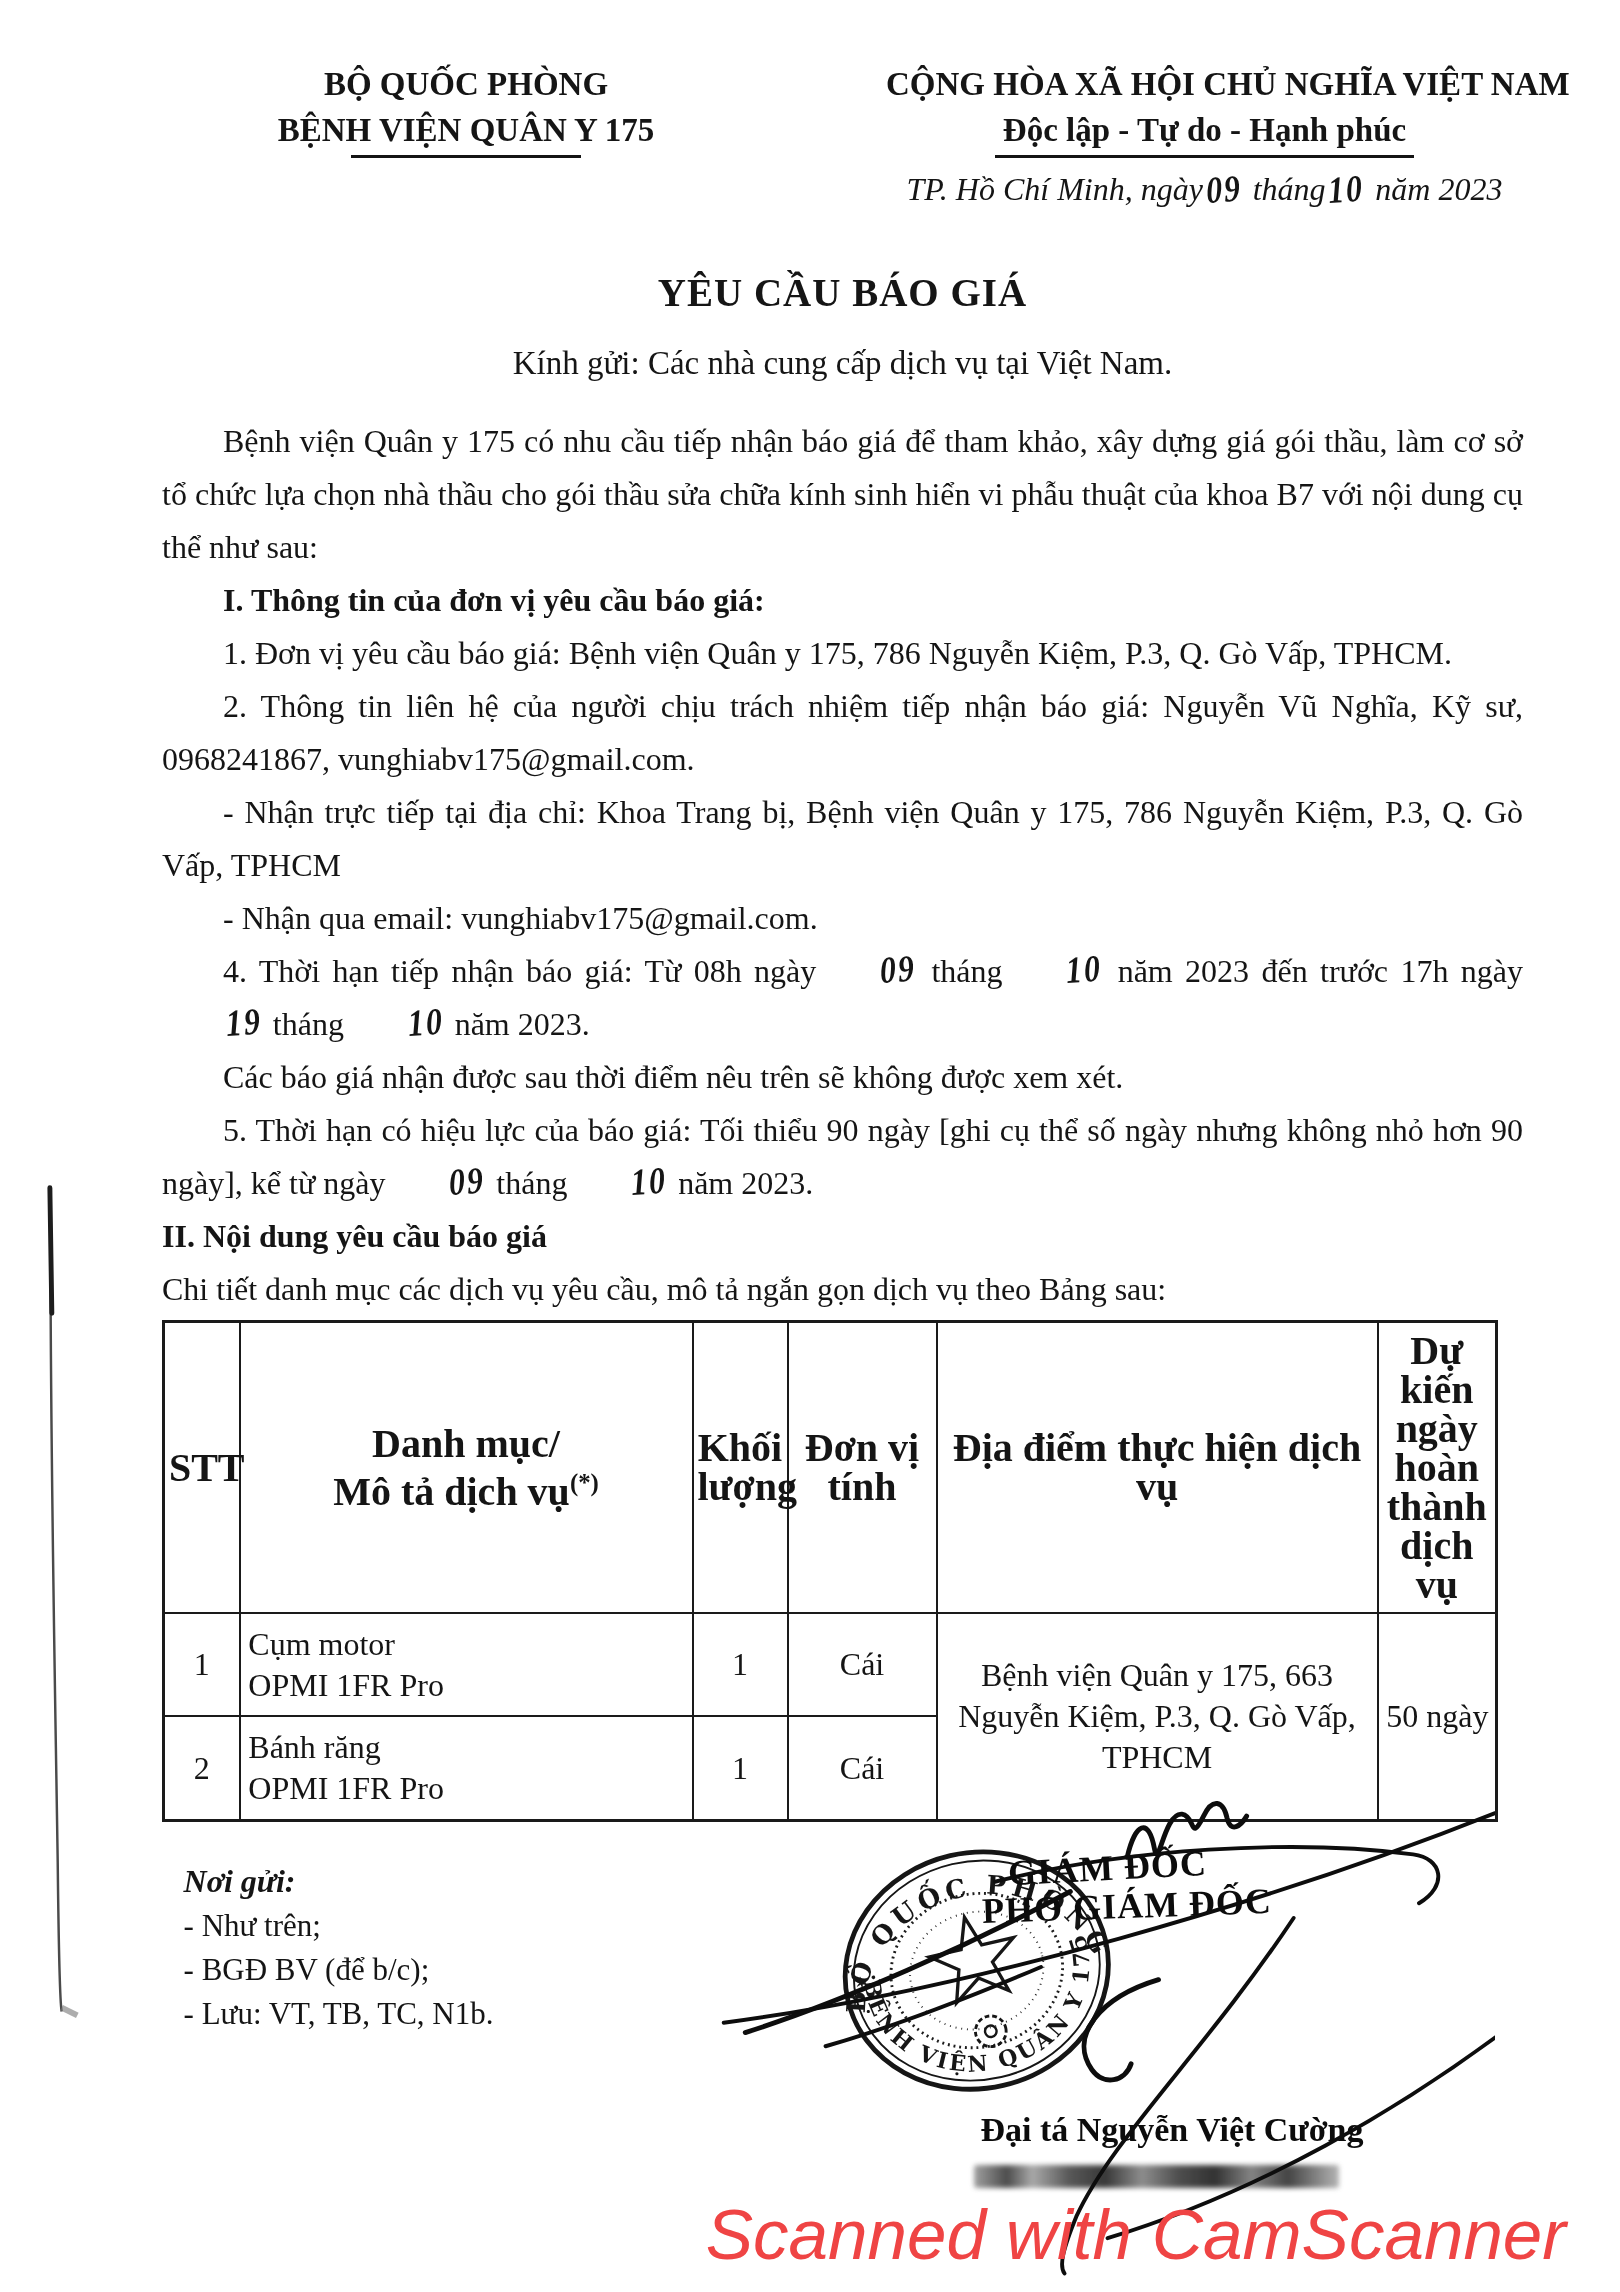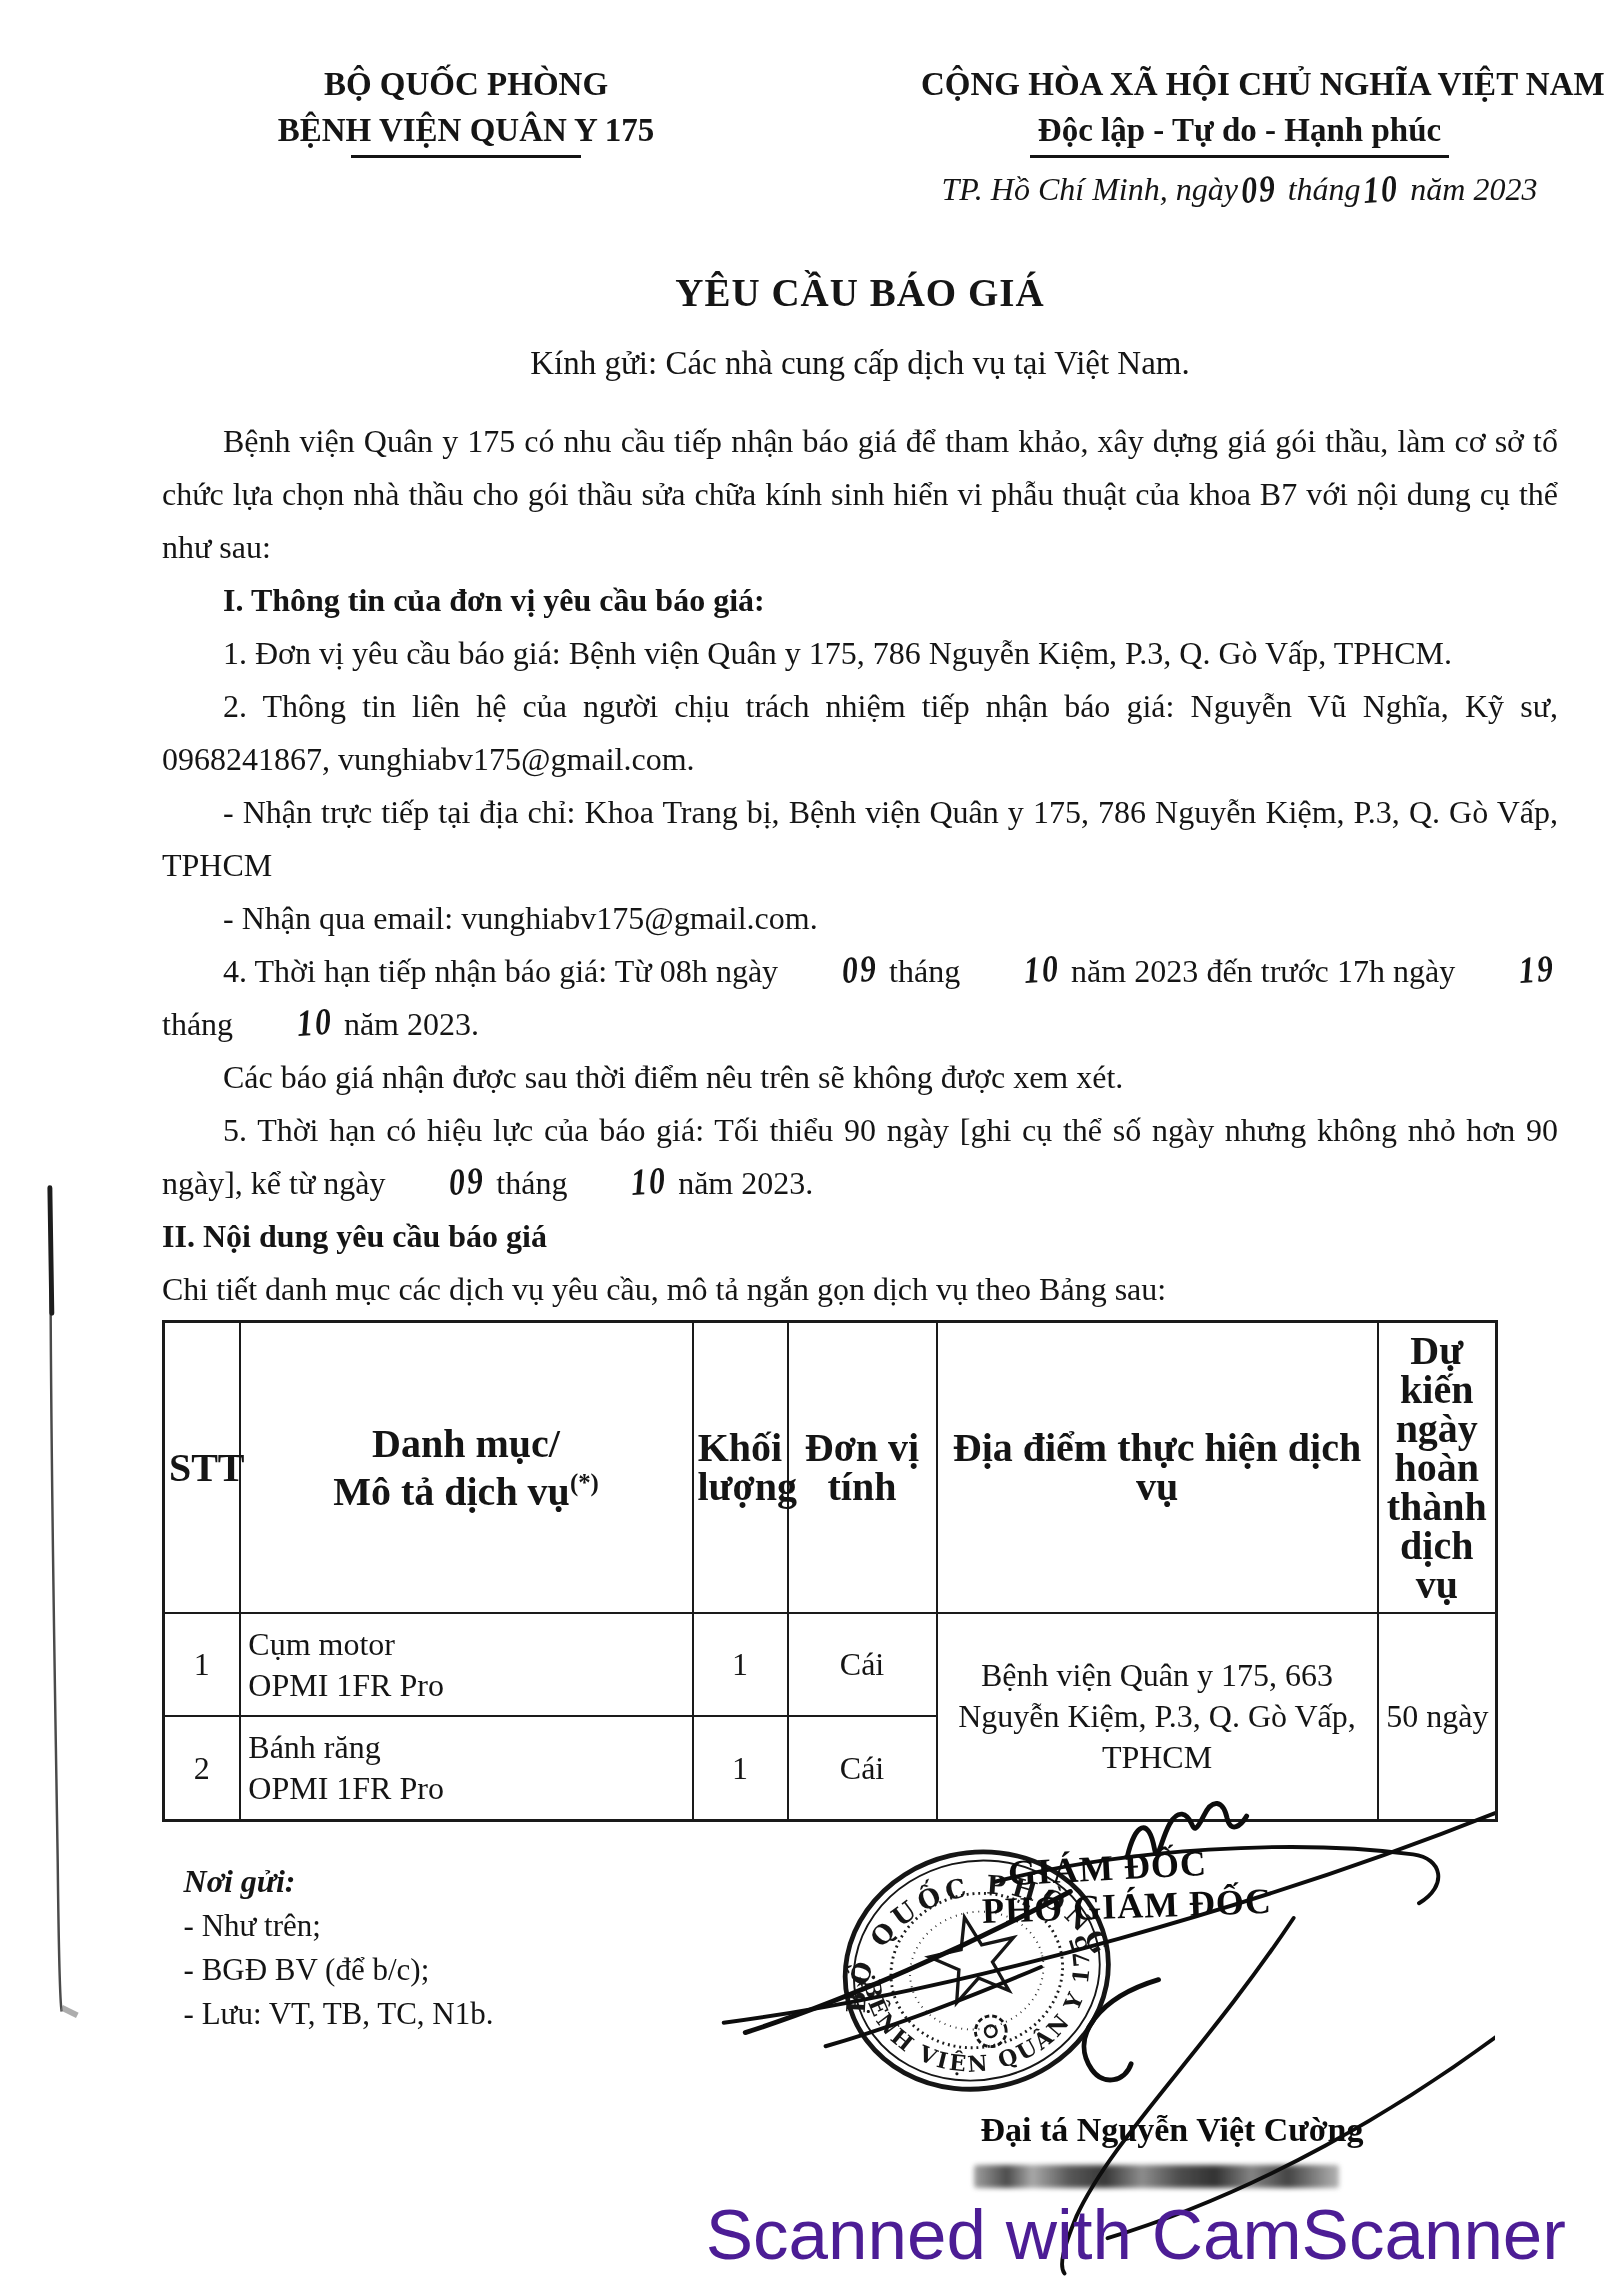--- a/index.html
+++ b/index.html
@@ -1,20 +1,20 @@
 <!DOCTYPE html>
 <html><head>
 <meta charset="utf-8">
 <style>
   * { margin:0; padding:0; box-sizing:border-box; }
   html,body { background:#ffffff; }
   .page {
     position:relative; width:1620px; height:2293px; background:#ffffff;
     font-family:"Liberation Serif","DejaVu Serif",serif; color:#151515;
-    padding:61px 62px 0 162px; overflow:hidden;
+    padding:61px 97px 0 162px; overflow:hidden;
   }
   
   .hdr { display:flex; justify-content:space-between; align-items:flex-start; }
   .hdr-left { width:490px; text-align:center; margin-left:59px; }
   .hdr-right { width:637px; text-align:center; }
   .hdr-line { font-weight:bold; font-size:33px; line-height:46px; white-space:nowrap; }
   .u-wrap { display:inline-block; border-bottom:3.9px solid #141414; padding:0 7.8px 2px 7.8px; }
   .u-org { display:block; margin:2px auto 0 auto; width:230px; border-bottom:3.9px solid #141414; }
   .date-line { font-style:italic; font-size:32px; line-height:43px; margin-top:9.8px; white-space:nowrap; }
   
@@ -50,21 +50,21 @@
   .sig-name { position:absolute; left:804px; top:277px; width:412px; text-align:center;
               font-weight:bold; font-size:34px; color:#0c0c0c; white-space:nowrap; }
   .smudge { position:absolute; left:812px; top:331px; width:365px; height:23.5px; border-radius:2.9px; opacity:.85;
             background:linear-gradient(90deg,#909090 0%,#2e2e2e 9%,#9a9a9a 16%,#3c3c3c 26%,#161616 36%,#7a7a7a 46%,#303030 56%,#0f0f0f 66%,#6f6f6f 76%,#242424 86%,#a8a8a8 100%);
             filter:blur(2.9px); }
   .stamp-box { position:absolute; left:676px; top:7.8px; width:278px; height:259px; transform:rotate(-13deg); }
   .sig-svg { position:absolute; left:0; top:-59px; width:1333px; height:519px; pointer-events:none; }
   .artifact-svg { position:absolute; left:39px; top:1176px; width:59px; height:863px; pointer-events:none; }
   
   .watermark { position:absolute; right:54px; top:2194px; font-family:"Liberation Sans","DejaVu Sans",sans-serif;
-               font-size:71px; font-weight:500; color:#4c1d95; letter-spacing:0px; }
+               font-size:71px; font-weight:500; color:#ef4444; letter-spacing:0px;font-style:italic; }
   svg text, svg textPath { font-family:"DejaVu Serif","Liberation Serif",serif; font-weight:bold; fill:#161616; }
 </style>
 </head>
 <body>
 
 <div class="page">
 
   <div class="hdr">
     <div class="hdr-left">
       <div class="hdr-line">BỘ QUỐC PHÒNG</div>

